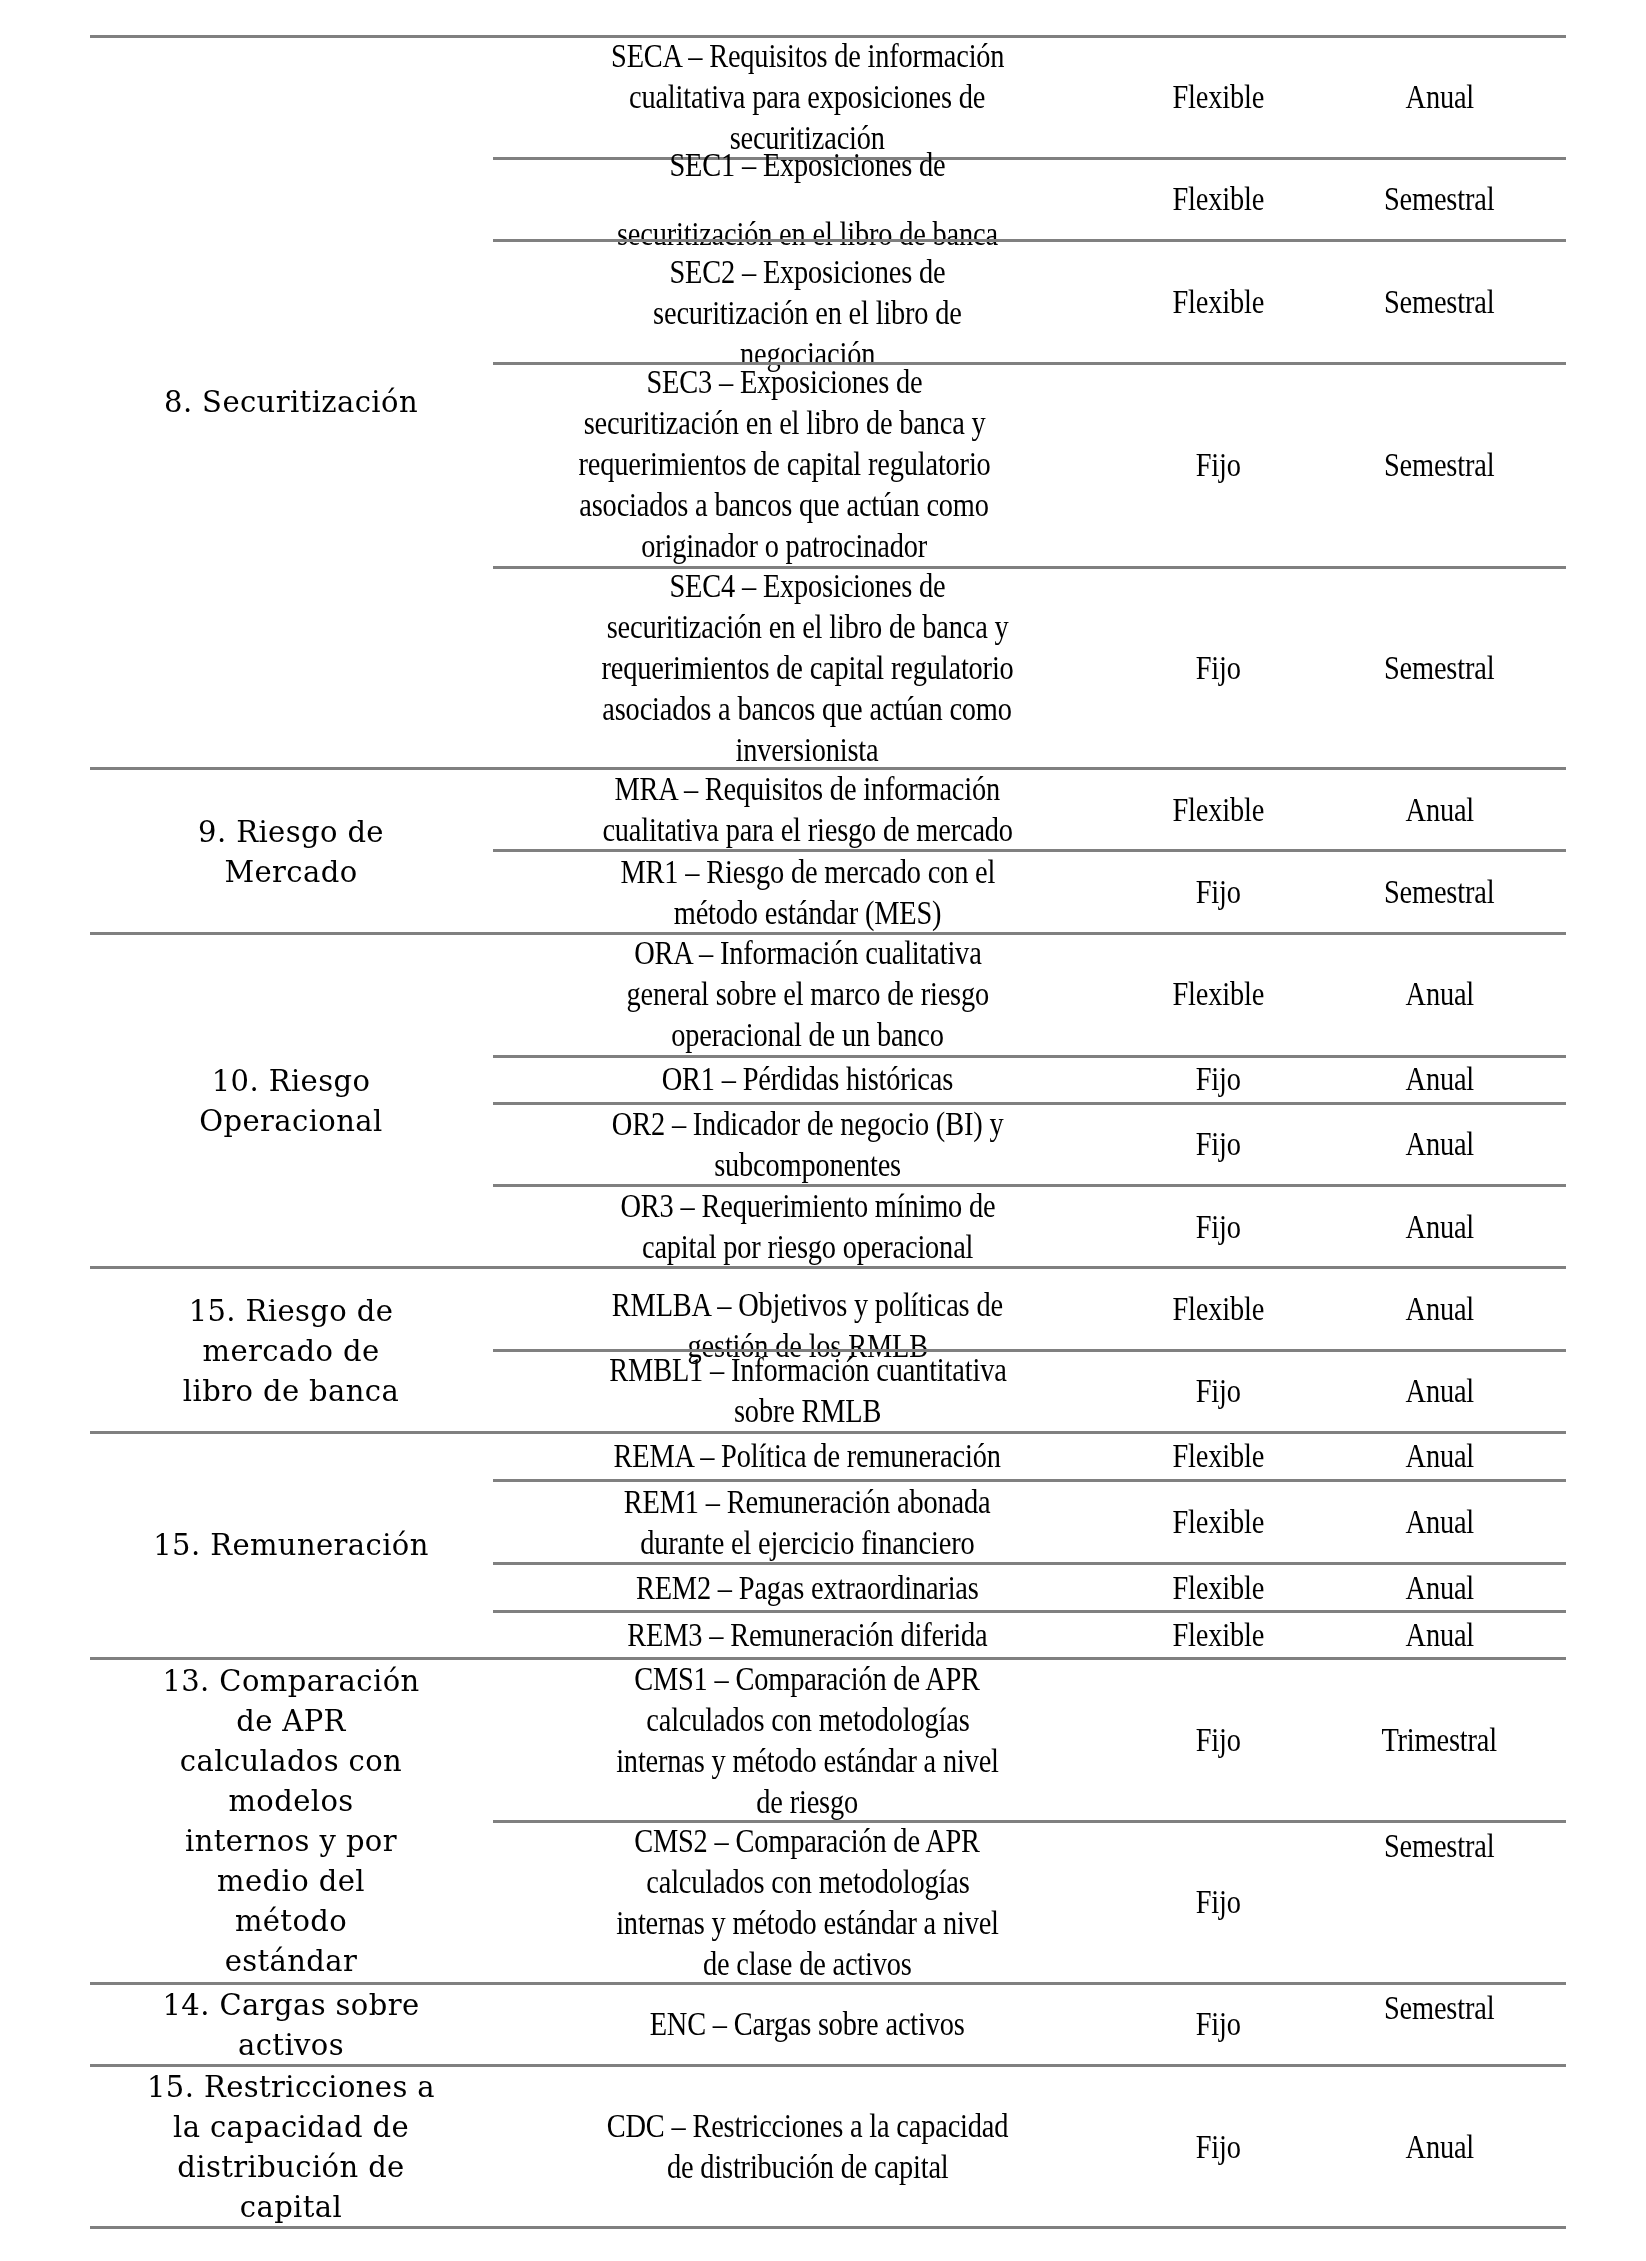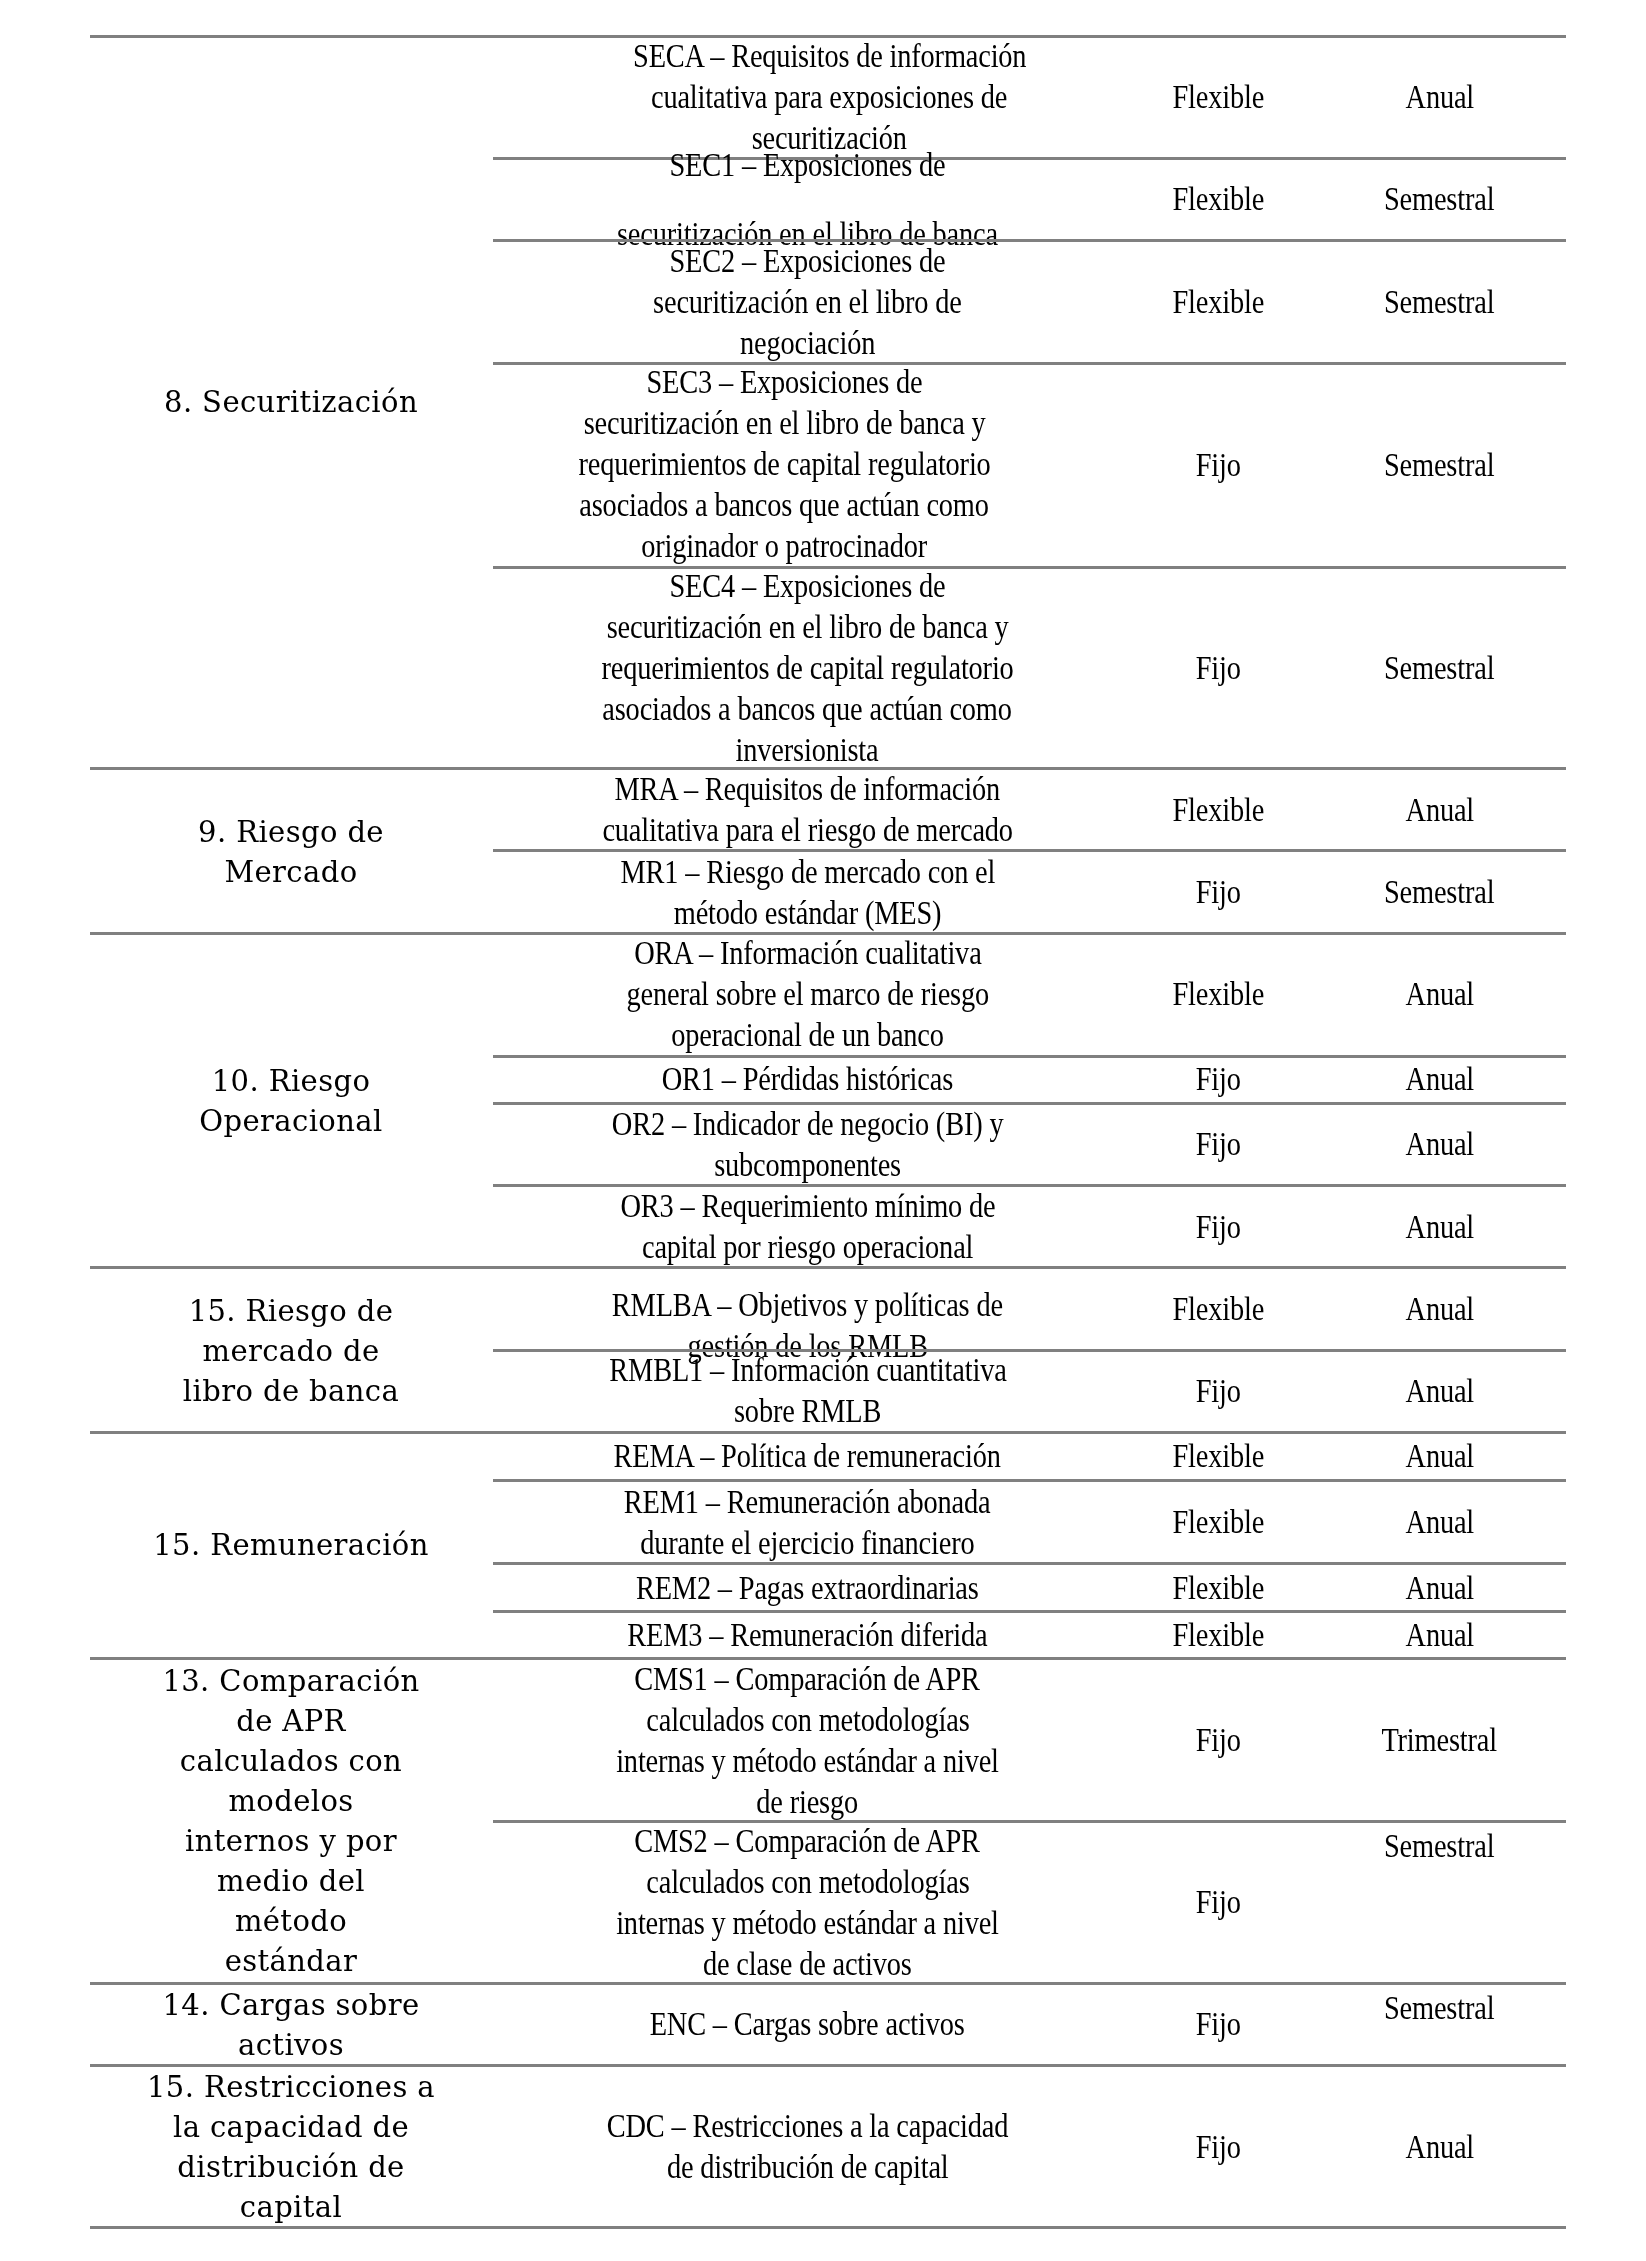--- a/index.html
+++ b/index.html
@@ -13,21 +13,21 @@
   .cond { display: inline-block; transform: scaleX(0.86); transform-origin: center; white-space: nowrap; }
 </style>
 </head>
 <body>
 
 <div id="table">
     <div class="hline" style="left: 90px; width: 1476px; top: 35px;"></div>
     <div class="cell" style="left: 90px; width: 402px; top: 363px; height: 77px;">
       <span class="ln group-font"><span>8.   Securitización</span></span>
     </div>
-    <div class="cell" style="left: 515px; width: 629px; top: 36px; height: 122px; justify-content: center;">
+    <div class="cell" style="left: 493px; width: 629px; top: 36px; height: 122px; justify-content: center;">
       <span class="ln body-font"><span class="cond">SECA – Requisitos de información</span></span>
       <span class="ln body-font"><span class="cond">cualitativa  para exposiciones de</span></span>
       <span class="ln body-font"><span class="cond">securitización</span></span>
     </div>
     <div class="cell" style="left: 1122px; width: 192px; top: 36px; height: 122px;">
       <span class="ln body-font"><span class="cond">Flexible</span></span>
     </div>
     <div class="cell" style="left: 1313px; width: 253px; top: 36px; height: 122px;">
       <span class="ln body-font"><span class="cond">Anual</span></span>
     </div>
@@ -36,21 +36,21 @@
       <span class="ln body-font"><span class="cond">SEC1 – Exposiciones de</span></span>
       <span class="ln body-font"><span class="cond">securitización  en el libro de banca</span></span>
     </div>
     <div class="cell" style="left: 1122px; width: 192px; top: 158px; height: 83px;">
       <span class="ln body-font"><span class="cond">Flexible</span></span>
     </div>
     <div class="cell" style="left: 1313px; width: 253px; top: 158px; height: 83px;">
       <span class="ln body-font"><span class="cond">Semestral</span></span>
     </div>
     <div class="hline" style="left: 493px; width: 1073px; top: 239px;"></div>
-    <div class="cell" style="left: 493px; width: 629px; top: 241px; height: 122px;">
+    <div class="cell" style="left: 493px; width: 629px; top: 252px; height: 122px;">
       <span class="ln body-font"><span class="cond">SEC2 – Exposiciones de</span></span>
       <span class="ln body-font"><span class="cond">securitización  en el libro de</span></span>
       <span class="ln body-font"><span class="cond">negociación</span></span>
     </div>
     <div class="cell" style="left: 1122px; width: 192px; top: 241px; height: 122px;">
       <span class="ln body-font"><span class="cond">Flexible</span></span>
     </div>
     <div class="cell" style="left: 1313px; width: 253px; top: 241px; height: 122px;">
       <span class="ln body-font"><span class="cond">Semestral</span></span>
     </div>

